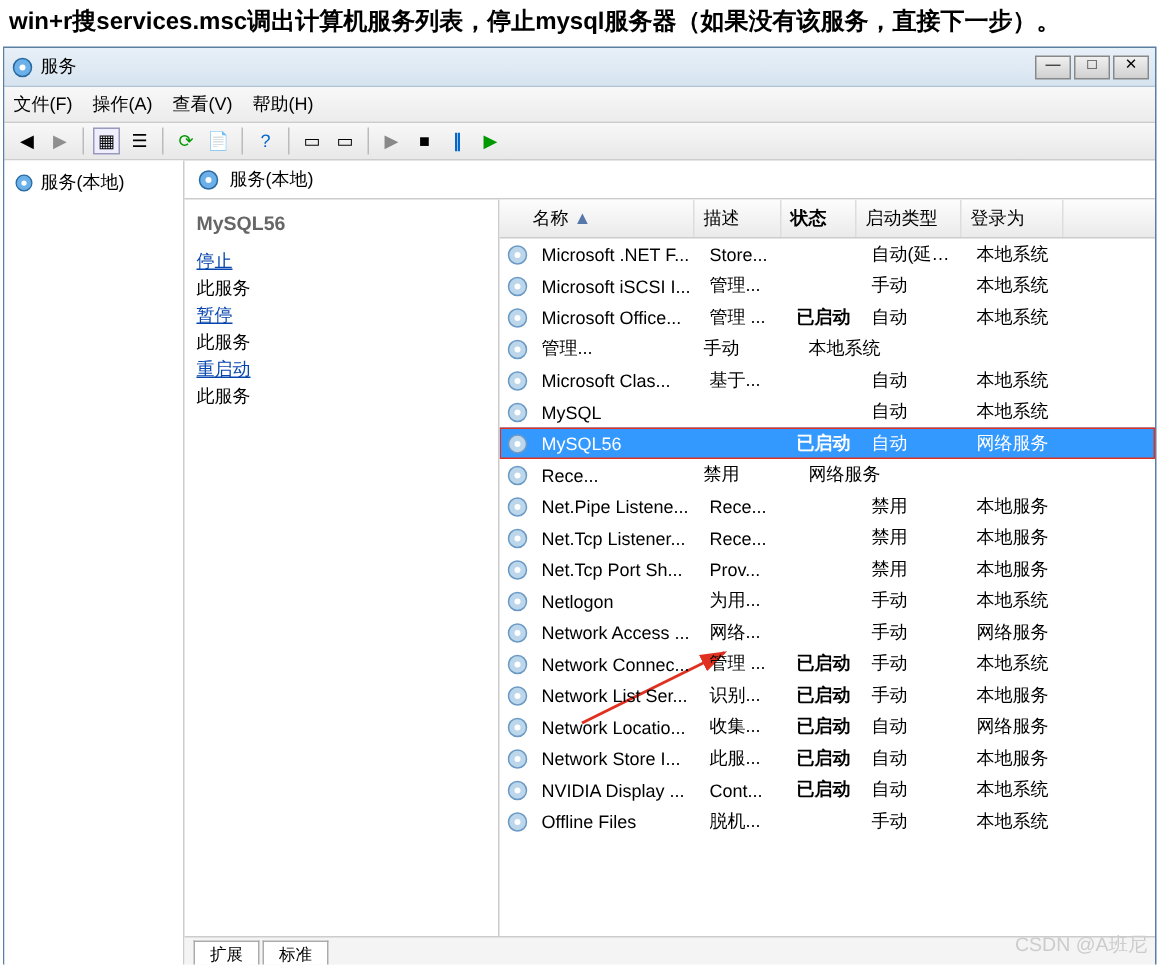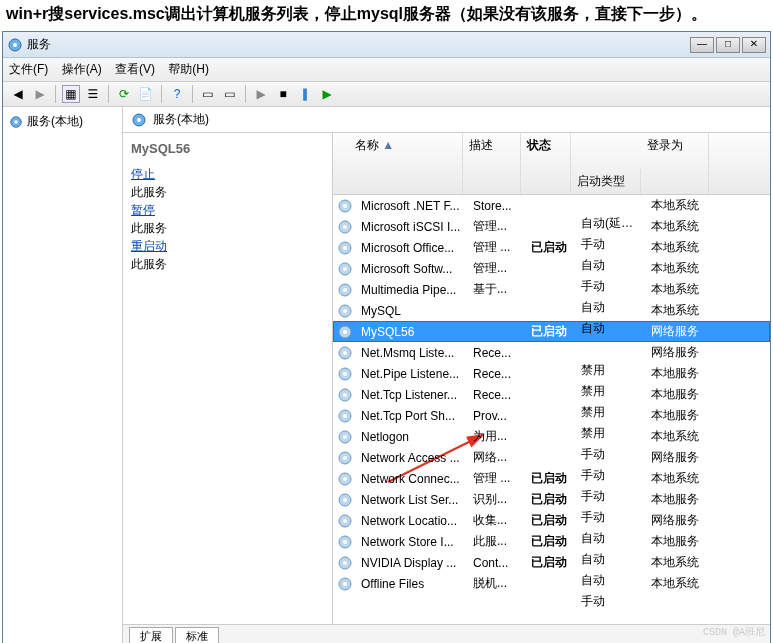--- a/index.html
+++ b/index.html
@@ -30,25 +30,25 @@
   .list-header { display: flex; background: linear-gradient(#fdfdfd,#eaeaea); border-bottom: 1px solid #ccc; font-size: 12px; }
   .list-header .col { padding: 4px 6px; border-right: 1px solid #ddd; }
   .list-body { overflow-y: auto; height: 485px; }
   .row { display: flex; align-items: center; height: 21px; padding: 0; font-size: 12px; }
   .row .cell { padding: 2px 6px; white-space: nowrap; overflow: hidden; text-overflow: ellipsis; }
   .row .svc-icon { width: 16px; height: 16px; margin-left: 4px; margin-right: 2px; flex-shrink: 0; }
   .row.sel { background: #3399ff; color: #fff; outline: 1px solid #e03020; outline-offset: -1px; }
   .col-name { width: 130px; }
   .col-desc { width: 58px; }
   .col-stat { width: 50px; font-weight: bold; }
-  .col-start { width: 70px; margin-top: 36px; }
+  .col-start { width: 70px; }
   .col-logon { width: 68px; }
   .tabs { border-top: 1px solid #ccc; padding: 2px 6px; background: #f4f4f4; font-size: 11px; }
   .tab { display: inline-block; padding: 1px 10px; border: 1px solid #aaa; border-bottom: none; background: #fff; margin-right: -1px; }
-  .watermark { position: absolute; bottom: 4px; right: 8px; color: #ccc; font-size: 10px; font-family: Liberation Mono, monospace; }
+  .watermark { position: absolute; bottom: 4px; right: 8px; color: #ccc; font-size: 13px; font-family: Liberation Sans, sans-serif; }
   .annotation-box { position: absolute; border: 1px solid #e03020; color: #e03020; padding: 6px 14px; background: #fff; font-size: 15px; }
   .arrow-svg { position: absolute; pointer-events: none; }
 </style>
 </head>
 <body>
 
 <div class="top-instruction">win+r搜services.msc调出计算机服务列表，停止mysql服务器（如果没有该服务，直接下一步）。</div>
 
 <div class="window">
   <div class="titlebar">
@@ -169,32 +169,31 @@
                 <div class="cell col-desc">管理 ...</div>
                 <div class="cell col-stat">已启动</div>
                 <div class="cell col-start">自动</div>
                 <div class="cell col-logon">本地系统</div>
               </div>
               <div class="row">
                 <svg class="svc-icon" viewBox="0 0 16 16">
                   <circle cx="8" cy="8" r="6" fill="#bcd6ec" stroke="#6a9ac4"></circle>
                   <circle cx="8" cy="8" r="2" fill="#fff"></circle>
                 </svg>
-                <div class="cell col-name" style="width:112px">Microsoft Softw...</div>
                 <div class="cell col-desc">管理...</div>
                 <div class="cell col-stat"></div>
                 <div class="cell col-start">手动</div>
                 <div class="cell col-logon">本地系统</div>
               </div>
               <div class="row">
                 <svg class="svc-icon" viewBox="0 0 16 16">
                   <circle cx="8" cy="8" r="6" fill="#bcd6ec" stroke="#6a9ac4"></circle>
                   <circle cx="8" cy="8" r="2" fill="#fff"></circle>
                 </svg>
-                <div class="cell col-name" style="width:112px">Multimedia Pipe...</div>
+                <div class="cell col-name" style="width:112px">Microsoft Clas...</div>
                 <div class="cell col-desc">基于...</div>
                 <div class="cell col-stat"></div>
                 <div class="cell col-start">自动</div>
                 <div class="cell col-logon">本地系统</div>
               </div>
               <div class="row">
                 <svg class="svc-icon" viewBox="0 0 16 16">
                   <circle cx="8" cy="8" r="6" fill="#bcd6ec" stroke="#6a9ac4"></circle>
                   <circle cx="8" cy="8" r="2" fill="#fff"></circle>
                 </svg>
@@ -213,21 +212,20 @@
                 <div class="cell col-desc"></div>
                 <div class="cell col-stat">已启动</div>
                 <div class="cell col-start">自动</div>
                 <div class="cell col-logon">网络服务</div>
               </div>
               <div class="row">
                 <svg class="svc-icon" viewBox="0 0 16 16">
                   <circle cx="8" cy="8" r="6" fill="#bcd6ec" stroke="#6a9ac4"></circle>
                   <circle cx="8" cy="8" r="2" fill="#fff"></circle>
                 </svg>
-                <div class="cell col-name" style="width:112px">Net.Msmq Liste...</div>
                 <div class="cell col-desc">Rece...</div>
                 <div class="cell col-stat"></div>
                 <div class="cell col-start">禁用</div>
                 <div class="cell col-logon">网络服务</div>
               </div>
               <div class="row">
                 <svg class="svc-icon" viewBox="0 0 16 16">
                   <circle cx="8" cy="8" r="6" fill="#bcd6ec" stroke="#6a9ac4"></circle>
                   <circle cx="8" cy="8" r="2" fill="#fff"></circle>
                 </svg>

